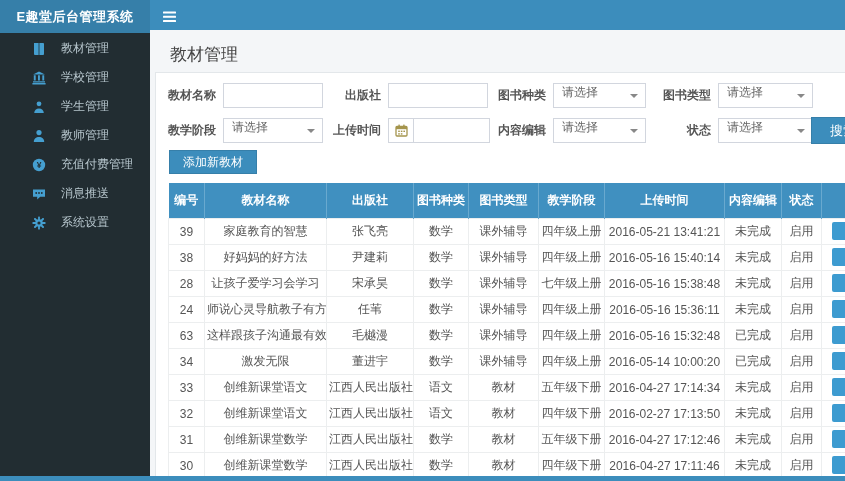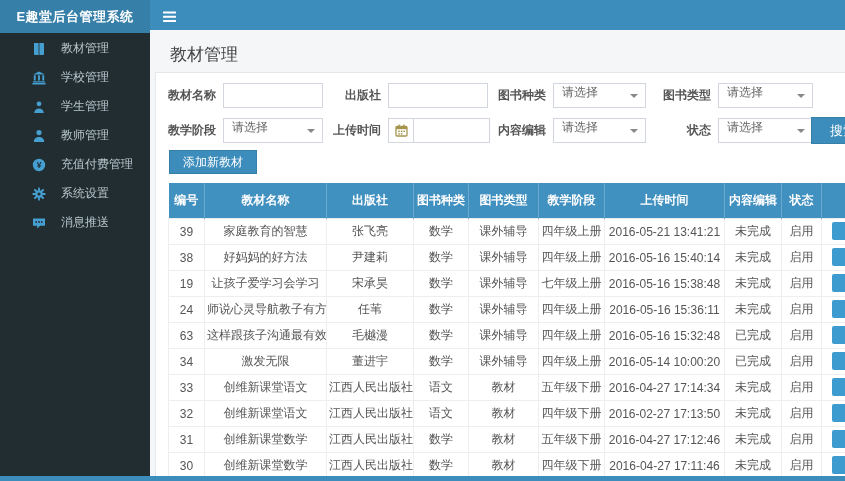--- a/index.html
+++ b/index.html
@@ -114,40 +114,40 @@
       <svg viewBox="0 0 14 14" width="14" height="14">
         <circle cx="7" cy="7" r="6.2" fill="currentColor"></circle>
         <text x="7" y="10" text-anchor="middle" font-size="8.5" font-weight="bold" fill="#222d32">¥</text>
       </svg>
     </span>
     <span>充值付费管理</span>
   </div>
   <div class="side-item">
     <span class="sicon">
       <svg viewBox="0 0 14 14" width="14" height="14" fill="currentColor">
+        <path d="M1 2.4h12v7.4H8.2L5.2 12.6V9.8H1V2.4z"></path>
+        <circle cx="4.2" cy="6" r=".9" fill="#222d32"></circle>
+        <circle cx="7" cy="6" r=".9" fill="#222d32"></circle>
+        <circle cx="9.8" cy="6" r=".9" fill="#222d32"></circle>
+      </svg>
+    </span>
+    <span>消息推送</span>
+  </div>
+  <div class="side-item">
+    <span class="sicon">
+      <svg viewBox="0 0 14 14" width="14" height="14" fill="currentColor">
         <rect x="6.1" y="0.4" width="1.8" height="13.2" rx="0.6"></rect>
         <rect x="6.1" y="0.4" width="1.8" height="13.2" rx="0.6" transform="rotate(45 7 7)"></rect>
         <rect x="6.1" y="0.4" width="1.8" height="13.2" rx="0.6" transform="rotate(90 7 7)"></rect>
         <rect x="6.1" y="0.4" width="1.8" height="13.2" rx="0.6" transform="rotate(135 7 7)"></rect>
         <circle cx="7" cy="7" r="3.7"></circle>
         <circle cx="7" cy="7" r="1.6" fill="#222d32"></circle>
       </svg>
     </span>
     <span>系统设置</span>
-  </div>
-  <div class="side-item">
-    <span class="sicon">
-      <svg viewBox="0 0 14 14" width="14" height="14" fill="currentColor">
-        <path d="M1 2.4h12v7.4H8.2L5.2 12.6V9.8H1V2.4z"></path>
-        <circle cx="4.2" cy="6" r=".9" fill="#222d32"></circle>
-        <circle cx="7" cy="6" r=".9" fill="#222d32"></circle>
-        <circle cx="9.8" cy="6" r=".9" fill="#222d32"></circle>
-      </svg>
-    </span>
-    <span>消息推送</span>
   </div>
 </div>
 
 <div class="content">
   <div class="page-title">教材管理</div>
 
   <div class="panel">
 
     <div class="frow frow1">
       <div class="fg fg1">
@@ -266,21 +266,21 @@
             <td>尹建莉</td>
             <td>数学</td>
             <td>课外辅导</td>
             <td>四年级上册</td>
             <td>2016-05-16 15:40:14</td>
             <td>未完成</td>
             <td>启用</td>
             <td><button class="row-action"></button></td>
           </tr>
           <tr>
-            <td>19</td>
+            <td>28</td>
             <td>让孩子爱学习会学习</td>
             <td>宋承昊</td>
             <td>数学</td>
             <td>课外辅导</td>
             <td>七年级上册</td>
             <td>2016-05-16 15:38:48</td>
             <td>未完成</td>
             <td>启用</td>
             <td><button class="row-action"></button></td>
           </tr>

